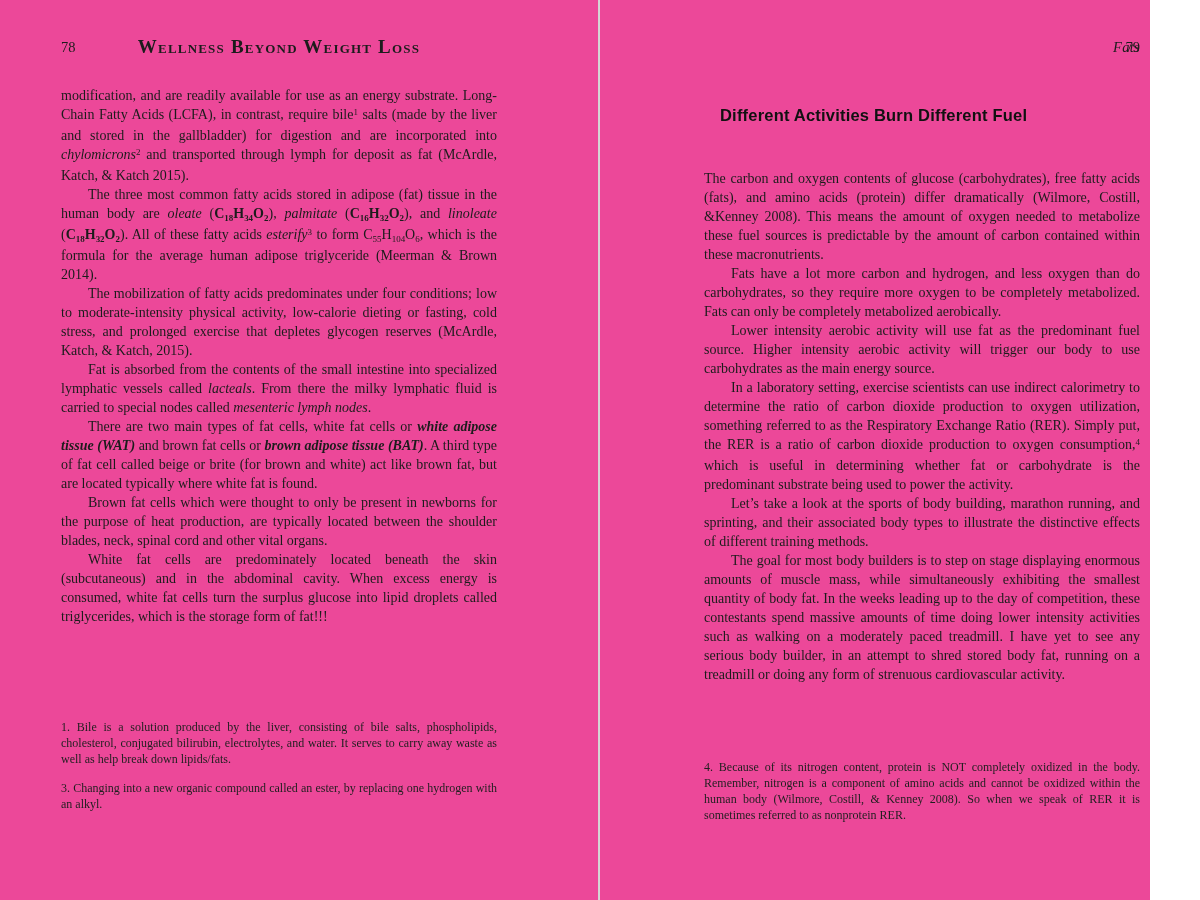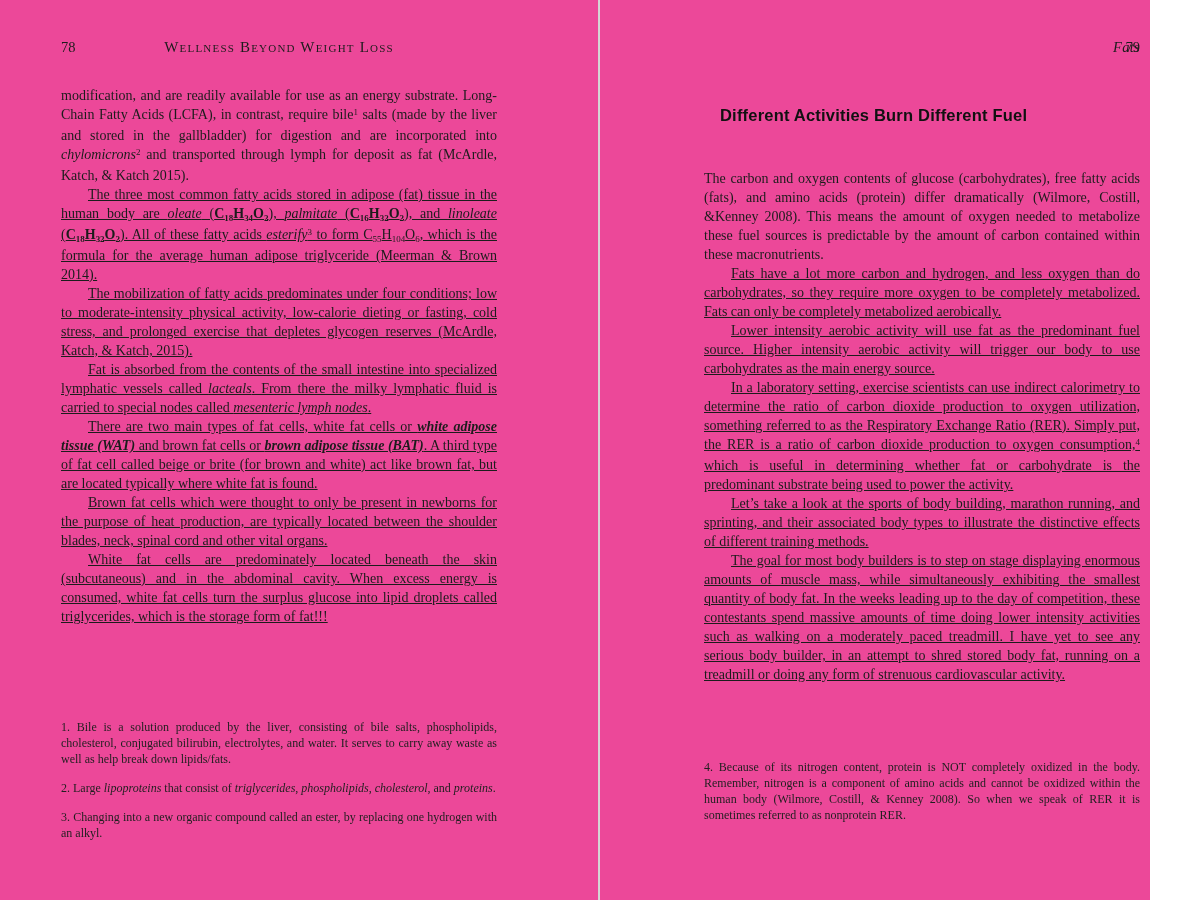--- a/index.html
+++ b/index.html
@@ -34,40 +34,41 @@
   }
   .page-left  .running-head { left: 61px;  width: 436px; }
   .page-right .running-head { left: 104px; width: 436px; }
   .rh-title {
     display: block;
     text-align: center;
   }
   .smallcaps {
     font-variant: small-caps;
     letter-spacing: 1.2px;
-    font-size: 15px;
+    font-size: 19px;
+    font-weight: bold;
   }
   .rh-italic { font-style: italic; letter-spacing: 0.3px; text-align: right; }
   .pg-num { position: absolute; top: 0; }
   .pg-num.left  { left: 0; }
   .pg-num.right { right: 0; }
 
   
   .body-text {
     position: absolute;
     width: 436px;
     font-size: 14px;
     line-height: 19px;
     text-align: justify;
     color: #1c1c1c;
   }
   .page-left  .body-text { left: 61px;  top: 86px; }
   .page-right .body-text { left: 104px; top: 134px; margin-top: 35px; }
   .para { margin: 0; }
-  .para.indent { text-indent: 27px; text-decoration: underline; }
+  .para.indent { text-indent: 27px; }
 
   
   .section-heading {
     position: absolute;
     left: 104px; top: 90px;
     width: 436px;
     margin: 16px;
     font-family: "Liberation Sans", sans-serif;
     font-weight: 700;
     font-size: 16.5px;
@@ -108,21 +109,20 @@
       <p class="para"><span>modification, and are readily available for use as an energy substrate. Long-Chain Fatty Acids (LCFA), in contrast, require bile</span><span class="rt-sup">1</span><span> salts (made by the liver and stored in the gallbladder) for digestion and are incorporated into </span><span class="rt-i">chylomicrons</span><span class="rt-sup">2</span><span> and transported through lymph for deposit as fat (McArdle, Katch, &amp; Katch 2015).</span></p>
       <p class="para indent"><span>The three most common fatty acids stored in adipose (fat) tissue in the human body are </span><span class="rt-i">oleate</span><span> (</span><span class="rt-b">C</span><span class="rt-b rt-sub">18</span><span class="rt-b">H</span><span class="rt-b rt-sub">34</span><span class="rt-b">O</span><span class="rt-b rt-sub">2</span><span>), </span><span class="rt-i">palmitate</span><span> (</span><span class="rt-b">C</span><span class="rt-b rt-sub">16</span><span class="rt-b">H</span><span class="rt-b rt-sub">32</span><span class="rt-b">O</span><span class="rt-b rt-sub">2</span><span>), and </span><span class="rt-i">linoleate</span><span> (</span><span class="rt-b">C</span><span class="rt-b rt-sub">18</span><span class="rt-b">H</span><span class="rt-b rt-sub">32</span><span class="rt-b">O</span><span class="rt-b rt-sub">2</span><span>). All of these fatty acids </span><span class="rt-i">esterify</span><span class="rt-sup">3</span><span> to form C</span><span class="rt-sub">55</span><span>H</span><span class="rt-sub">104</span><span>O</span><span class="rt-sub">6</span><span>, which is the formula for the average human adipose triglyceride (Meerman &amp; Brown 2014).</span></p>
       <p class="para indent"><span>The mobilization of fatty acids predominates under four conditions; low to moderate-intensity physical activity, low-calorie dieting or fasting, cold stress, and prolonged exercise that depletes glycogen reserves (McArdle, Katch, &amp; Katch, 2015).</span></p>
       <p class="para indent"><span>Fat is absorbed from the contents of the small intestine into specialized lymphatic vessels called </span><span class="rt-i">lacteals</span><span>. From there the milky lymphatic fluid is carried to special nodes called </span><span class="rt-i">mesenteric lymph nodes</span><span>.</span></p>
       <p class="para indent"><span>There are two main types of fat cells, white fat cells or </span><span class="rt-b rt-i">white adipose tissue (WAT)</span><span> and brown fat cells or </span><span class="rt-b rt-i">brown adipose tissue (BAT)</span><span>. A third type of fat cell called beige or brite (for brown and white) act like brown fat, but are located typically where white fat is found.</span></p>
       <p class="para indent"><span>Brown fat cells which were thought to only be present in newborns for the purpose of heat production, are typically located between the shoulder blades, neck, spinal cord and other vital organs.</span></p>
       <p class="para indent"><span>White fat cells are predominately located beneath the skin (subcutaneous) and in the abdominal cavity. When excess energy is consumed, white fat cells turn the surplus glucose into lipid droplets called triglycerides, which is the storage form of fat!!!</span></p>
     </div>
     <div class="footnotes">
       <p class="fn"><span>1. Bile is a solution produced by the liver, consisting of bile salts, phospholipids, cholesterol, conjugated bilirubin, electrolytes, and water. It serves to carry away waste as well as help break down lipids/fats.</span></p>
-      <p class="fn"><span>2. Large </span><span class="rt-i">lipoproteins</span><span> that consist of </span><span class="rt-i">triglycerides</span><span>, </span><span class="rt-i">phospholipids</span><span>, </span><span class="rt-i">cholesterol</span><span>, and </span><span class="rt-i">proteins</span><span>.</span></p>
       <p class="fn"><span>3. Changing into a new organic compound called an ester, by replacing one hydrogen with an alkyl.</span></p>
     </div>
   </div>
 
   <div class="page-divider"></div>
 
   <div class="page page-right">
     <div class="running-head">
       <span class="rh-title rh-italic">Fats</span>
       <span class="pg-num right">79</span>

